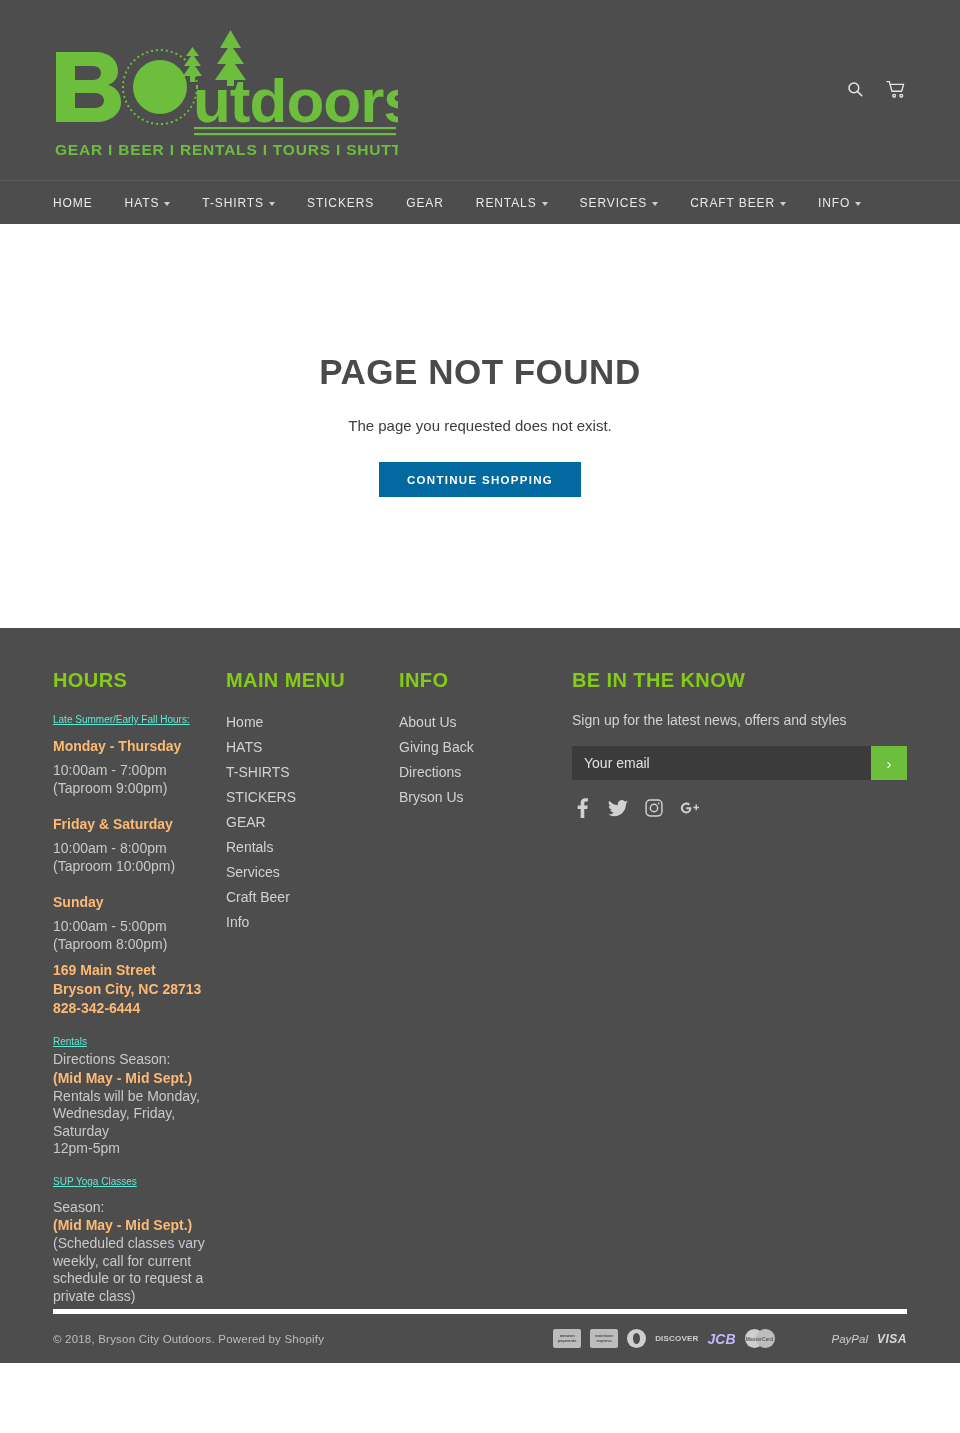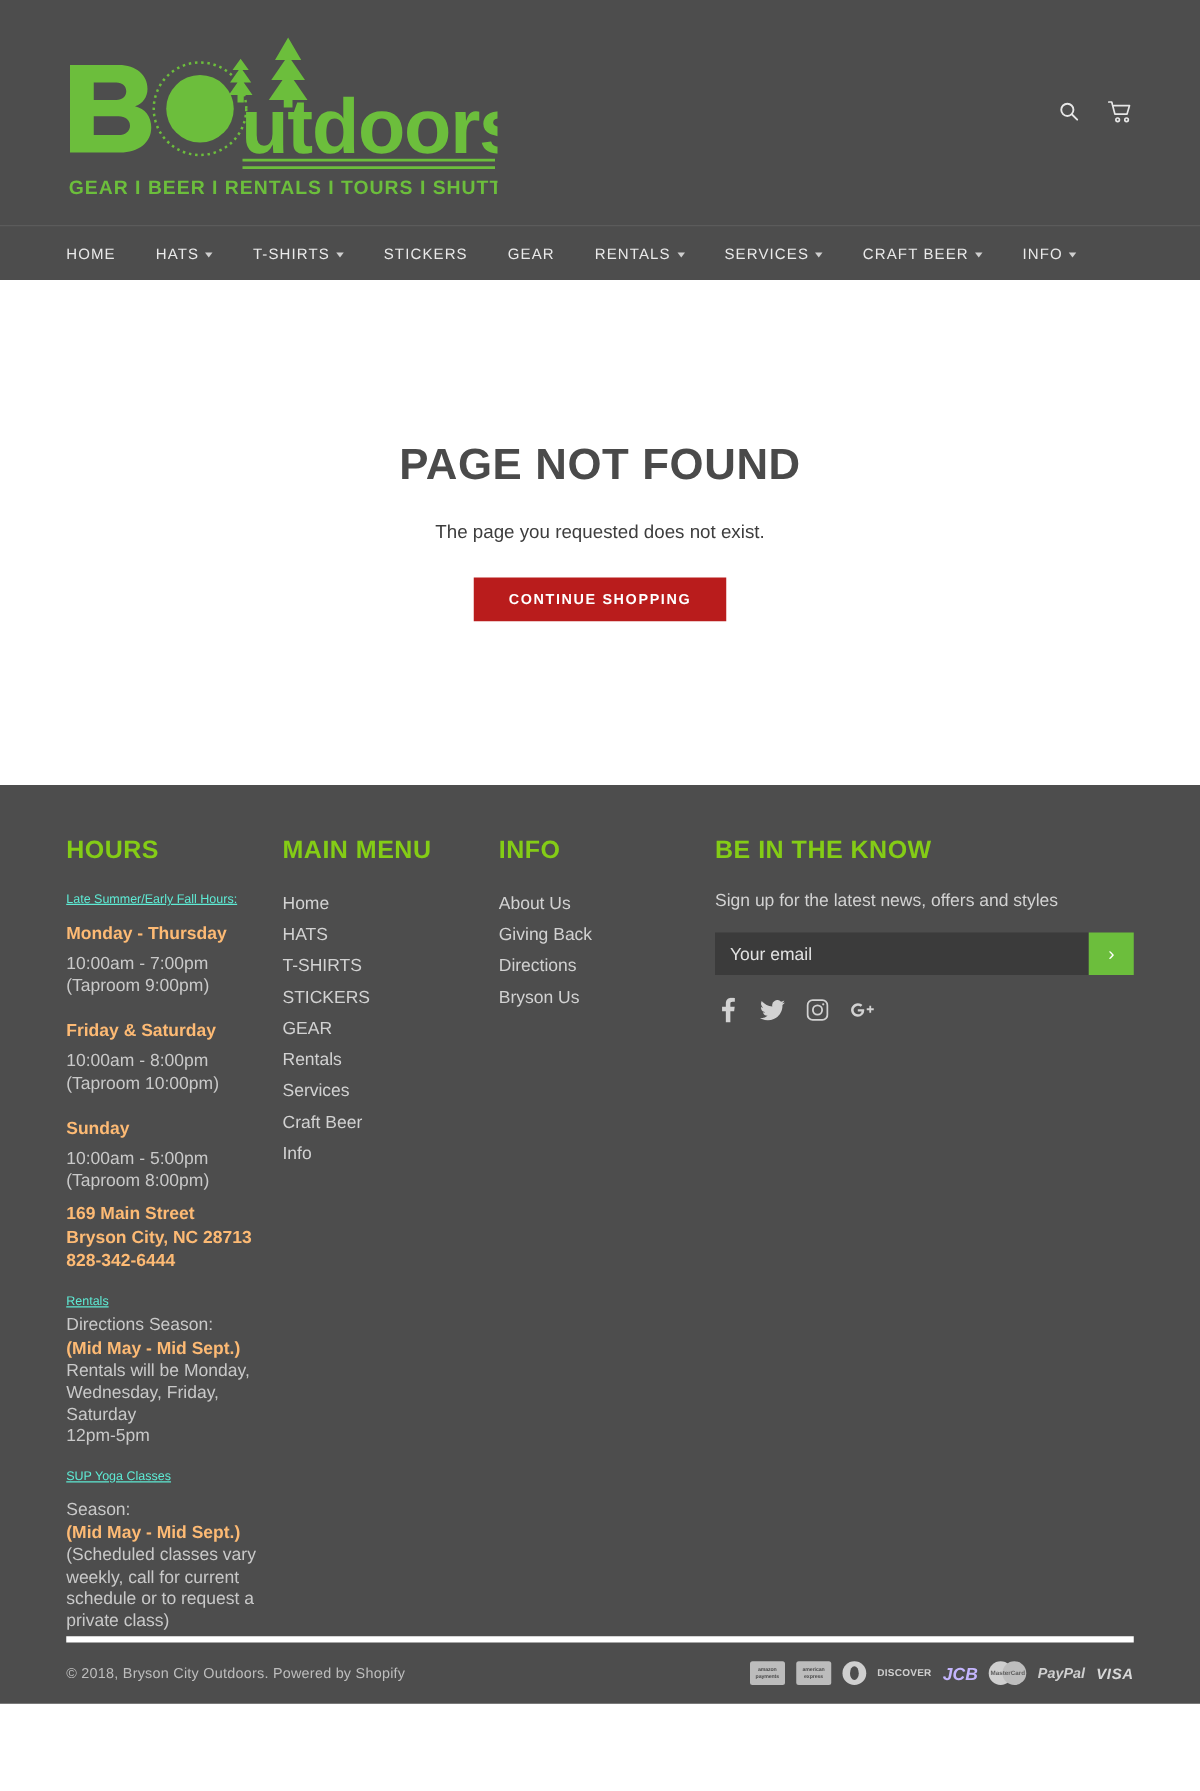--- a/index.html
+++ b/index.html
@@ -99,21 +99,21 @@
     text-transform: uppercase;
     line-height: 1;
     margin-bottom: 28px;
   }
   .page-sub {
     font-size: 15px;
     color: #3d3d3d;
     margin-bottom: 28px;
   }
   .btn-primary {
-    background: #b91c1c;
+    background: #0369a1;
     color: #ffffff;
     border: none;
     font-family: "Liberation Sans", sans-serif;
     font-size: 11.5px;
     font-weight: 700;
     letter-spacing: 1.3px;
     text-transform: uppercase;
     padding: 0 28px;
     height: 35px;
     min-width: 197px;
@@ -260,21 +260,21 @@
     line-height: 1.15;
     text-align: center;
     letter-spacing: -0.1px;
     overflow: hidden;
   }
   .pay-discover {
     font-size: 8px; font-weight: 700; color: #cfcfcf; letter-spacing: 0.2px;
   }
   .pay-jcb { font-size: 14px; font-weight: 700; font-style: italic; color: #c4b5fd; }
   .pay-visa { font-size: 12px; font-weight: 700; font-style: italic; color: #d8d8d8; letter-spacing: 0.5px; }
-  .pay-paypal { font-size: 11.5px; font-weight: 700; font-style: italic; color: #cfcfcf; }
+  .pay-paypal { font-size: 11.5px; font-weight: 400; font-style: italic; color: #cfcfcf; margin-left: 48px; }
   .mc-circles { position: relative; width: 30px; height: 19px; }
   .mc-c {
     position: absolute; top: 0; width: 19px; height: 19px; border-radius: 50%;
     background: #cfcfcf;
   }
   .mc-c.left { left: 0; }
   .mc-c.right { right: 0; background: #bdbdbd; }
   .mc-label {
     position: absolute; left: 0; right: 0; top: 6.5px;
     text-align: center; font-size: 5px; font-weight: 700; color: #5d5d5d; z-index: 3;

